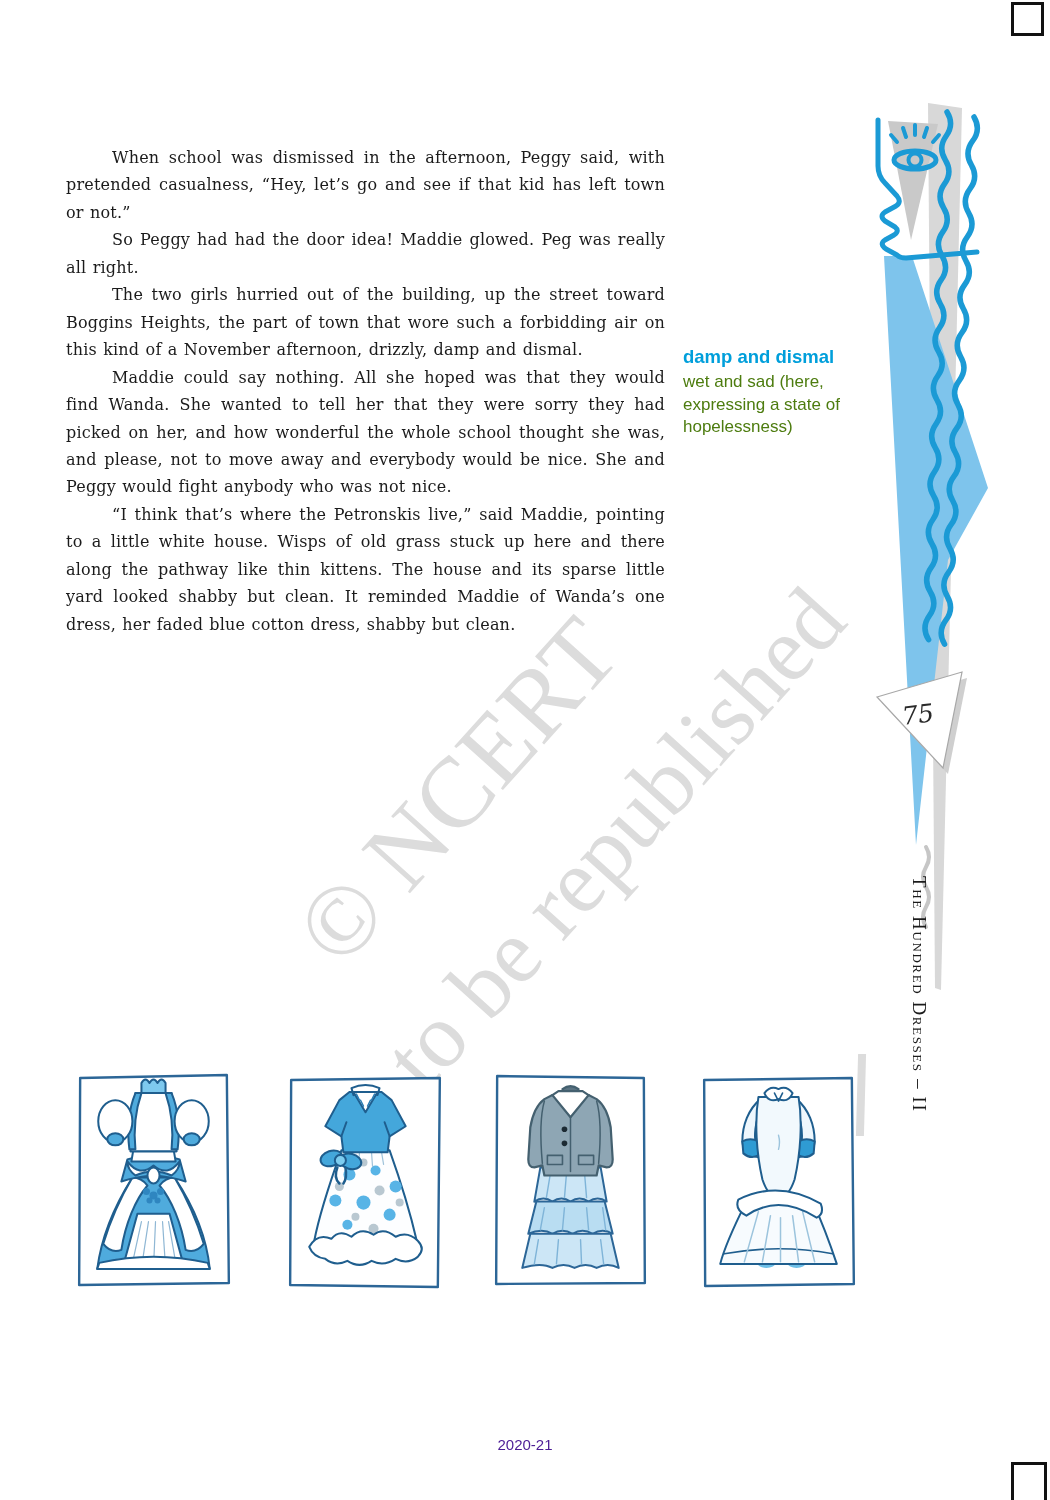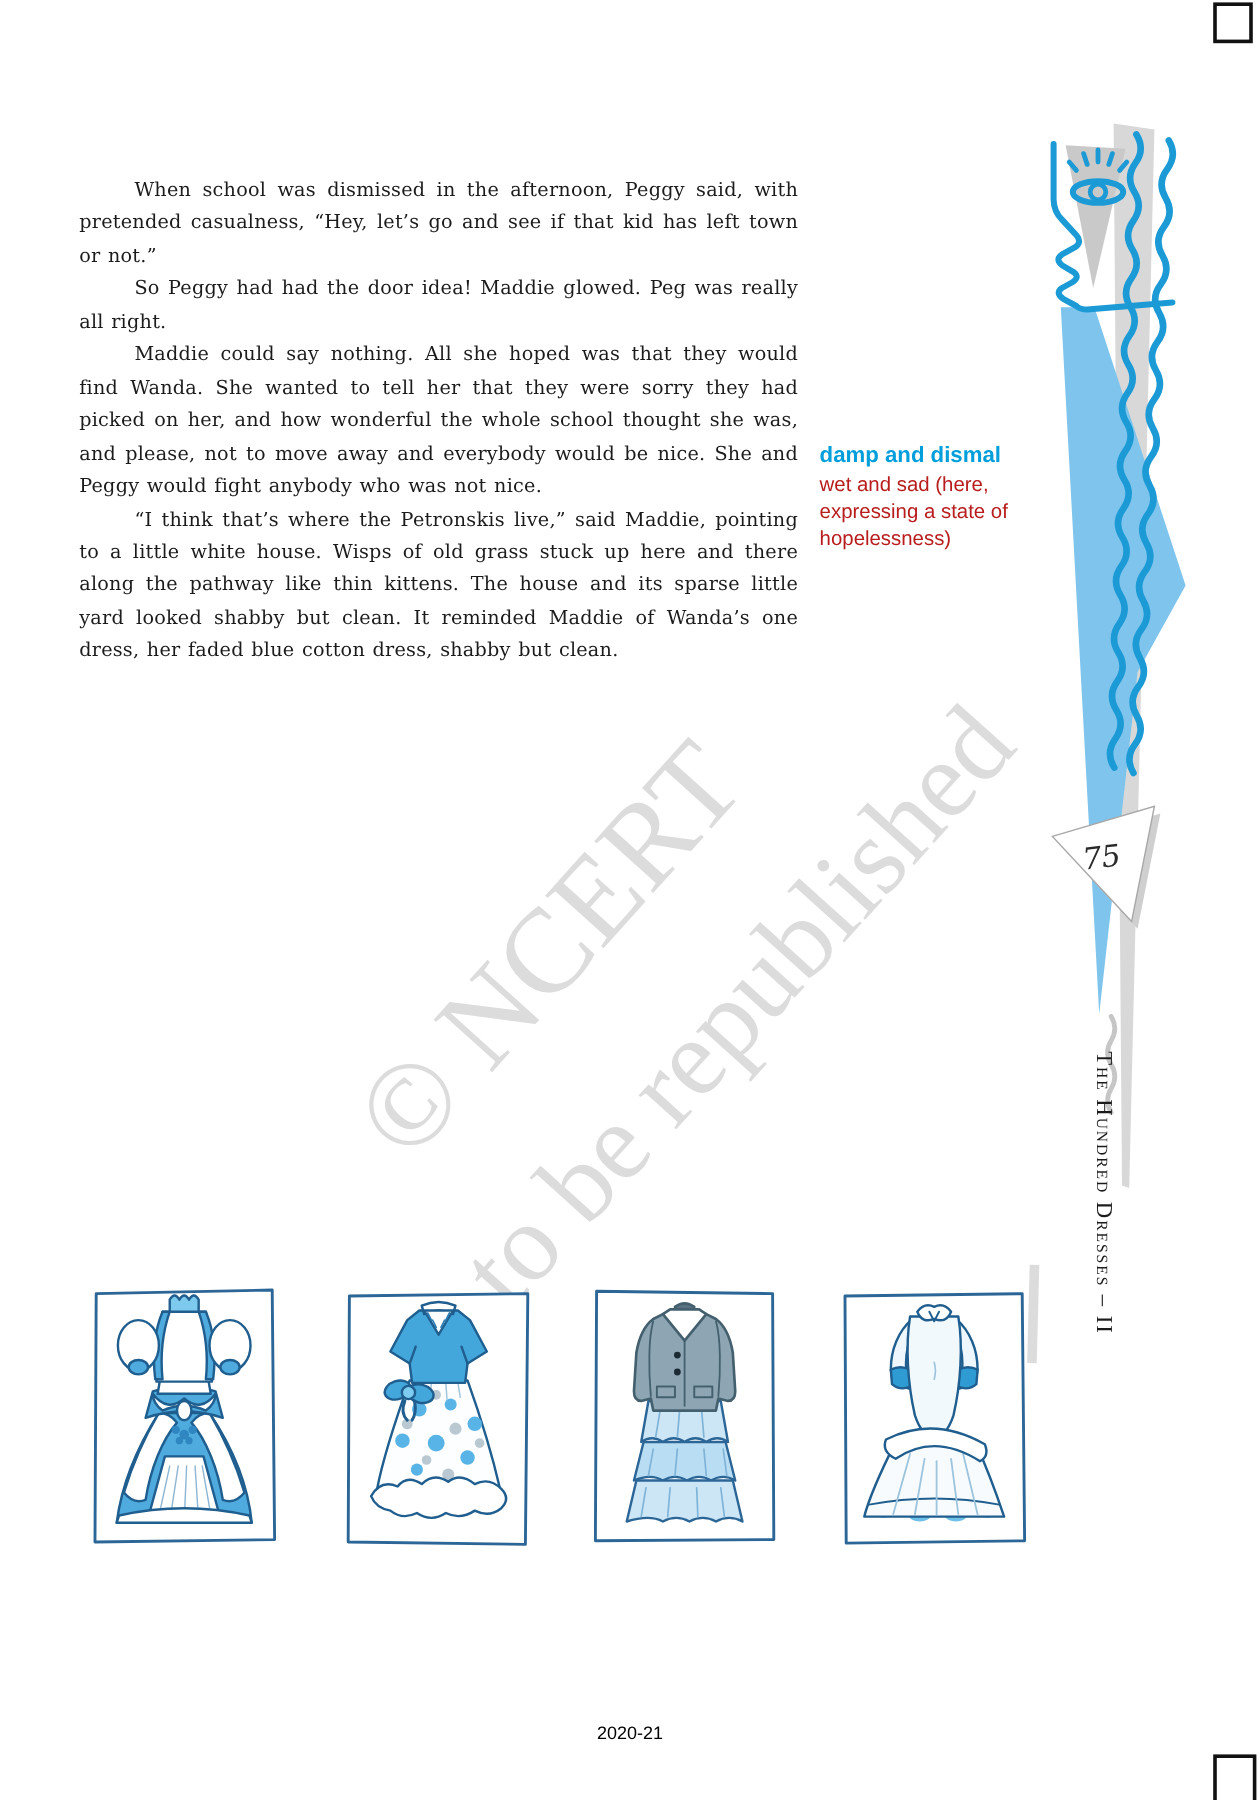--- a/index.html
+++ b/index.html
@@ -10,61 +10,62 @@
              transform:rotate(-48deg);transform-origin:center;
              color:#dcdcdc;text-align:center;pointer-events:none;
              font-family:"Liberation Serif",serif;line-height:1.55;z-index:1;}
   .watermark .wm1{font-size:100px;display:block;}
   .watermark .wm2{font-size:92px;display:block;white-space:nowrap;}
   
   .story{position:absolute;left:66px;top:144px;width:599px;
          font-size:16px;line-height:27.45px;text-align:justify;z-index:3;}
   .story p{margin:0;text-indent:46px;letter-spacing:0.2px;word-spacing:1px;}
   
-  .glossary{position:absolute;left:683px;top:368px;width:204px;
+  .glossary{position:absolute;left:683px;top:346px;width:204px;
             font-family:"Liberation Sans",sans-serif;z-index:3;}
   .glossary .term{color:#009FDB;font-weight:bold;font-size:18.5px;margin:0 0 3px 0;}
-  .glossary .def{font-size:17px;line-height:22.5px;color:#b91c1c;margin:0;}
+  .glossary .def{font-size:17px;line-height:22.5px;color:#4d7c0f;margin:0;}
   
   .deco{position:absolute;left:853px;top:95px;width:160px;height:910px;z-index:2;}
   .page-number{position:absolute;left:897px;top:700px;width:42px;text-align:center;
                font-style:italic;font-size:25px;color:#2a2a2a;transform:rotate(-7deg);z-index:4;}
   .gray-tail{position:absolute;left:857px;top:1054px;width:8px;height:82px;background:#dcdcdc;
              transform:rotate(1.5deg);z-index:1;}
   .vertical-title{position:absolute;left:930px;top:876px;transform:rotate(90deg);
                   transform-origin:left top;white-space:nowrap;
                   font-family:"Liberation Serif",serif;font-variant:small-caps;
                   font-size:19px;letter-spacing:1.6px;color:#1b1b1b;z-index:3;}
   
   .dress-box{position:absolute;z-index:3;}
   .d1{left:75px;top:1071px;}
   .d2{left:287px;top:1074px;}
   .d3{left:492px;top:1071px;}
   .d4{left:700px;top:1073px;}
   
   .footer{position:absolute;left:0;top:1436px;width:1050px;text-align:center;
-          font-family:"Liberation Sans",sans-serif;font-size:15px;color:#000000;z-index:3;}
+          font-family:"Liberation Sans",sans-serif;font-size:15px;color:#4c1d95;z-index:3;}
   
   .crop{position:absolute;border:3px solid #111;background:#fff;z-index:5;}
   .crop-top{left:1011px;top:2px;width:27px;height:28px;}
   .crop-bottom{left:1011px;top:1462px;width:30px;height:36px;}
 </style>
 </head>
 <body>
 
 <div class="page">
 
   <div class="watermark">
     <span class="wm1">© NCERT</span>
     <span class="wm2">not to be republished</span>
   </div>
 
   <div class="story">
     <p>When school was dismissed in the afternoon, Peggy said, with pretended casualness, “Hey, let’s go and see if that kid has left town or not.”</p>
     <p>So Peggy had had the door idea! Maddie glowed. Peg was really all right.</p>
+    <p>The two girls hurried out of the building, up the street toward Boggins Heights, the part of town that wore such a forbidding air on this kind of a November afternoon, drizzly, damp and dismal.</p>
     <p>Maddie could say nothing. All she hoped was that they would find Wanda. She wanted to tell her that they were sorry they had picked on her, and how wonderful the whole school thought she was, and please, not to move away and everybody would be nice. She and Peggy would fight anybody who was not nice.</p>
     <p>“I think that’s where the Petronskis live,” said Maddie, pointing to a little white house. Wisps of old grass stuck up here and there along the pathway like thin kittens. The house and its sparse little yard looked shabby but clean. It reminded Maddie of Wanda’s one dress, her faded blue cotton dress, shabby but clean.</p>
   </div>
 
   <div class="glossary">
     <p class="term">damp and dismal</p>
     <p class="def">wet and sad (here, expressing a state of hopelessness)</p>
   </div>
 
   <svg class="deco" viewBox="0 0 160 910">

